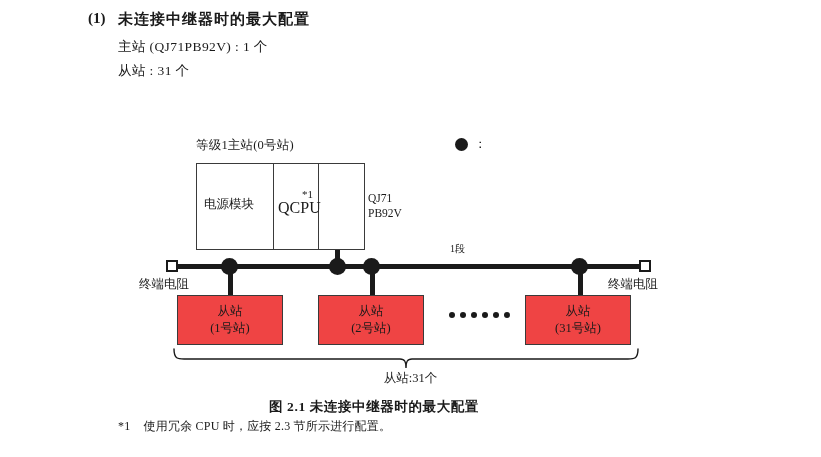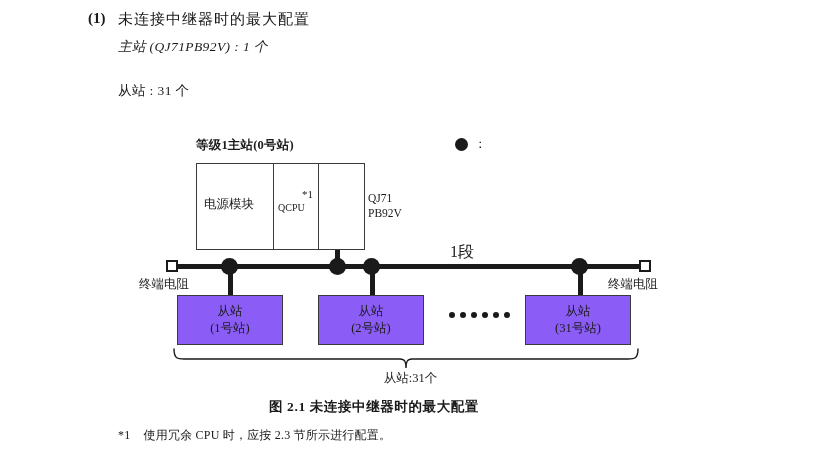--- a/index.html
+++ b/index.html
@@ -7,38 +7,38 @@
     width:821px;height:457px;position:relative;
     background:#ffffff;
     font-family:"Liberation Serif","DejaVu Serif",serif;
     color:#1a1a1a;
     overflow:hidden;
   }
   .abs{position:absolute;}
 
   
   #heading-number{left:88px;top:10px;font-size:15px;font-weight:bold;letter-spacing:0px;}
-  #heading-title{left:118px;top:10px;font-size:15px;font-weight:normal;letter-spacing:1px;}
-  #spec-master{left:118px;top:38px;font-size:13.5px;letter-spacing:0.4px;font-style:italic;}
-  #spec-slave{left:118px;top:62px;font-size:13.5px;letter-spacing:0.4px;margin-top:20px;}
+  #heading-title{left:118px;top:10px;font-size:15px;font-weight:bold;letter-spacing:1px;}
+  #spec-master{left:118px;top:38px;font-size:13.5px;letter-spacing:0.4px;}
+  #spec-slave{left:118px;top:62px;font-size:13.5px;letter-spacing:0.4px;}
 
   
   #legend{left:455px;top:136px;display:flex;align-items:center;gap:6px;font-size:12.5px;}
   #legend .dot{width:13px;height:13px;border-radius:50%;background:#1a1a1a;display:block;}
   #legend .colon{font-size:12.5px;}
 
   
-  #master-label{left:196px;top:137px;font-size:12.5px;letter-spacing:0.2px;font-weight:bold;}
+  #master-label{left:196px;top:137px;font-size:12.5px;letter-spacing:0.2px;}
   #master-box{left:196px;top:163px;width:169px;height:87px;border:1px solid #3a3a3a;box-sizing:border-box;}
   #master-cell-psu{left:196px;top:163px;width:78px;height:87px;box-sizing:border-box;border-right:1px solid #3a3a3a;}
   #master-cell-cpu{left:274px;top:163px;width:45px;height:87px;box-sizing:border-box;border-right:1px solid #3a3a3a;}
   #master-cell-net{left:319px;top:163px;width:46px;height:87px;box-sizing:border-box;}
   .cell-txt{position:absolute;font-size:12.5px;line-height:14px;}
   #psu-text{left:8px;top:34px;}
-  #cpu-text{left:4px;top:38px;font-size:10px;}
+  #cpu-text{left:4px;top:38px;font-size:16px;}
   #cpu-note{left:28px;top:24px;font-size:11px;}
   #net-text{left:5px;top:28px;font-size:11.5px;line-height:15px;margin-left:44px;}
 
   
   #bus-line{left:172px;top:264px;width:474px;height:5px;background:#1a1a1a;}
   .drop{width:5px;background:#1a1a1a;}
   #drop-master{left:335px;top:250px;height:17px;}
   #drop-s1{left:228px;top:266px;height:30px;}
   #drop-s2{left:370px;top:266px;height:30px;}
   #drop-s31{left:578px;top:266px;height:30px;}
@@ -47,42 +47,42 @@
   #dot-s1{left:221px;top:258px;}
   #dot-master{left:329px;top:258px;}
   #dot-s2{left:363px;top:258px;}
   #dot-s31{left:571px;top:258px;}
 
   .term-sq{width:12px;height:12px;border:2px solid #1a1a1a;background:#ffffff;box-sizing:border-box;}
   #term-left{left:166px;top:260px;}
   #term-right{left:639px;top:260px;}
   #term-left-label{left:139px;top:276px;font-size:12.5px;}
   #term-right-label{left:608px;top:276px;font-size:12.5px;}
-  #segment-label{left:450px;top:242px;font-size:16px;}
+  #segment-label{left:450px;top:242px;font-size:10px;}
 
   
   .slave-box{
-    border:1px solid #3a3a3a;box-sizing:border-box;background:#8b5cf6;
+    border:1px solid #3a3a3a;box-sizing:border-box;background:#ef4444;
     display:flex;flex-direction:column;align-items:center;justify-content:center;
     font-size:12.5px;line-height:17px;
   }
   #slave-1{left:177px;top:295px;width:106px;height:50px;}
   #slave-2{left:318px;top:295px;width:106px;height:50px;}
   #slave-31{left:525px;top:295px;width:106px;height:50px;}
 
   #ellipsis{left:449px;top:312px;display:flex;gap:5px;align-items:center;}
   #ellipsis span{width:6px;height:6px;border-radius:50%;background:#1a1a1a;display:block;}
 
   
   #brace-wrap{left:172px;top:348px;width:468px;height:22px;}
   #brace-label{left:0px;top:370px;width:821px;text-align:center;font-size:12.5px;}
 
   
   #figure-caption{left:0px;top:398px;width:748px;text-align:center;font-size:13.5px;font-weight:bold;letter-spacing:0.6px;}
-  #footnote{left:118px;top:427px;font-size:12px;letter-spacing:0.2px;}
+  #footnote{left:118px;top:418px;font-size:12px;letter-spacing:0.2px;}
   #footnote .fn-mark{margin-right:10px;}
 </style>
 </head>
 <body>
 
 <div class="abs" id="heading-number">(1)</div>
 <div class="abs" id="heading-title">未连接中继器时的最大配置</div>
 <div class="abs" id="spec-master">主站 (QJ71PB92V) : 1 个</div>
 <div class="abs" id="spec-slave">从站 : 31 个</div>
 

